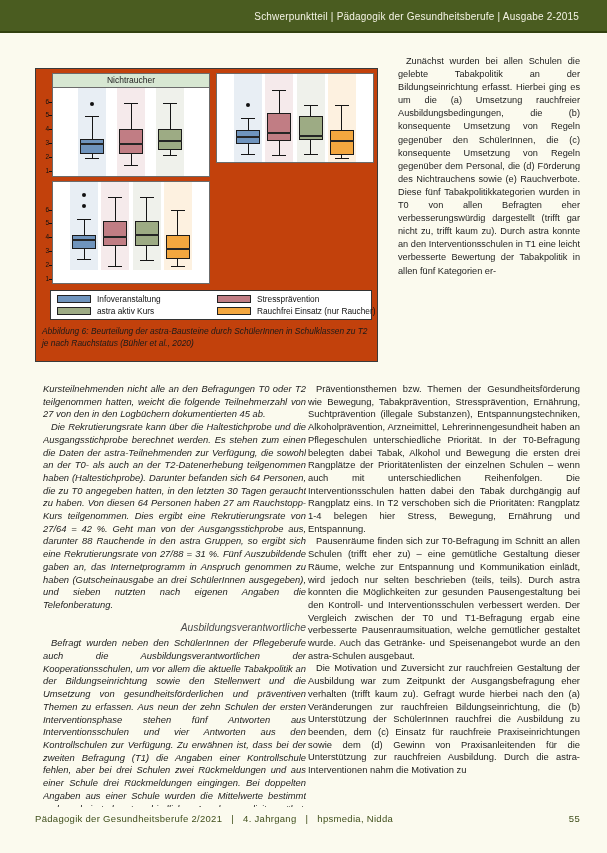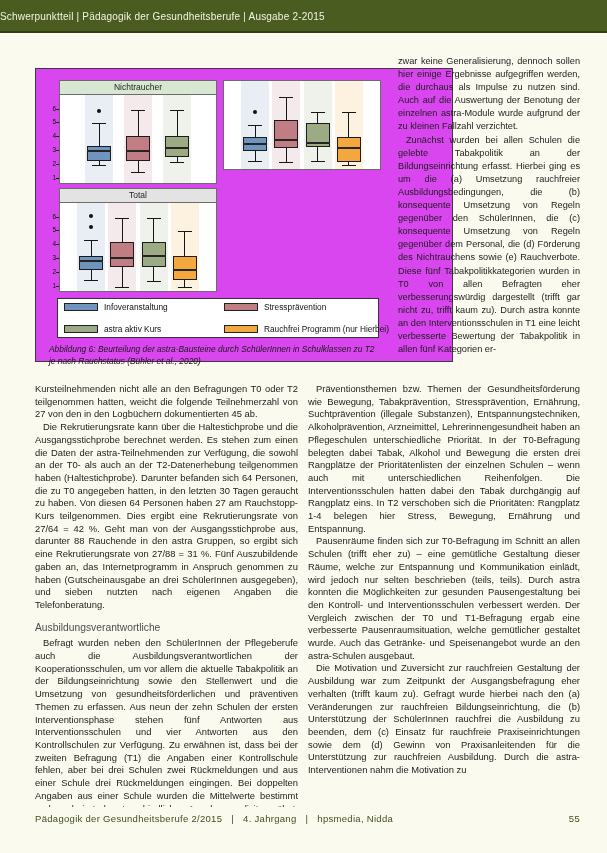--- a/index.html
+++ b/index.html
@@ -4,69 +4,69 @@
 <style>
   html,body{margin:0;padding:0;}
   body{
     width:607px;height:853px;position:relative;overflow:hidden;
     background:#fbfaee;color:#1c1c1c;
     font-family:"Liberation Sans","DejaVu Sans",sans-serif;
   }
   .topbar{
     position:absolute;left:0;top:0;width:607px;height:33px;
     background:#4a5c20;border-bottom:2px solid #32410f;
-    color:#f4f3e4;font-size:10px;line-height:33px;
+    color:#f4f3e4;font-size:10px;line-height:33px;text-align:right;
     padding-right:28px;box-sizing:border-box;letter-spacing:.2px;
   }
   
   .figure-box{
-    position:absolute;left:35px;top:68px;width:418px;height:294px;
-    background:#d946ef;border:1px solid #3a3a3a;box-sizing:border-box;
-    padding:11px;
+    position:absolute;left:35px;top:68px;width:343px;height:294px;
+    background:#c2410c;border:1px solid #3a3a3a;box-sizing:border-box;
+    padding:4px;
   }
   .chart-row{display:flex;align-items:flex-start;}
   .chart-row + .chart-row{margin-top:4px;}
   .gutter{position:relative;width:12px;height:103px;flex:0 0 12px;}
   .panel{width:158px;border:1px solid #6b6b6b;box-sizing:border-box;background:#fff;}
   .panel-header{
     height:13px;line-height:13px;text-align:center;font-size:8.5px;color:#1d1d1d;
     border-bottom:1px solid #6b6b6b;background:#d7e7d2;
   }
   .plot{position:relative;height:88px;width:156px;overflow:hidden;background:#fff;}
   .band{position:absolute;}
   .whisker{position:absolute;width:1px;background:#151515;}
   .cap{position:absolute;width:14px;height:1px;background:#151515;}
   .bbox{position:absolute;border:1px solid #1b1b1b;box-sizing:border-box;}
   .median{position:absolute;height:2px;background:#252525;}
   .outlier{position:absolute;width:4px;height:4px;border-radius:50%;background:#111;}
   .ytick-label{position:absolute;right:3px;font-size:6.5px;color:#111;line-height:8px;}
   .ytick-mark{position:absolute;right:0;width:3px;height:1px;background:#111;}
   .legend{
     margin:6px 8px 0 10px;width:322px;border:1px solid #333;box-sizing:border-box;
-    padding:3px 6px;display:grid;grid-template-columns:160px auto;row-gap:12px;
+    padding:3px 6px;display:grid;grid-template-columns:160px auto;row-gap:2px;
     background:#fff;
     text-align:right;
   }
   .legend-item{display:flex;align-items:center;}
   .legend-swatch{width:34px;height:8px;border:1px solid #222;box-sizing:border-box;flex:0 0 34px;}
   .legend-label{font-size:8.3px;margin-left:6px;color:#111;white-space:nowrap;}
   .fig-caption{
     margin:6px 0 0 2px;width:334px;font-style:italic;font-size:8.4px;
     line-height:1.4;color:#1a1a1a;
   }
   
   .textcol{position:absolute;text-align:justify;overflow:hidden;}
   .col-top-right{left:398px;top:55px;width:182px;height:322px;font-size:9.2px;line-height:13.1px;}
-  .col-bottom-left{left:35px;top:383px;width:263px;height:424px;font-size:9.4px;line-height:12.7px;}
+  .col-bottom-left{left:43px;top:383px;width:263px;height:424px;font-size:9.4px;line-height:12.7px;font-style:italic;}
   .col-bottom-right{left:308px;top:383px;width:272px;height:424px;font-size:9.4px;line-height:12.7px;}
   .para{margin:0;}
   .para.indent{text-indent:8px;}
   .section-heading{
     margin:10px 0 3px 0;font-size:10.3px;font-weight:400;color:#4c4c4c;
-    text-align:left;
+    text-align:right;
   }
   
   .footer{
     position:absolute;left:35px;top:813px;width:545px;
     display:flex;align-items:baseline;
     font-size:9.5px;color:#41501d;letter-spacing:.3px;
   }
   .footer .sep{padding:0 9px;color:#41501d;}
   .pagenum{margin-left:auto;}
 </style>
@@ -161,21 +161,20 @@
           <div class="ytick-label" style="top: 66.126px;">3</div>
           <div class="ytick-mark" style="top: 70.126px;"></div>
           <div class="ytick-label" style="top: 52.2677px;">4</div>
           <div class="ytick-mark" style="top: 56.2677px;"></div>
           <div class="ytick-label" style="top: 38.4094px;">5</div>
           <div class="ytick-mark" style="top: 42.4094px;"></div>
           <div class="ytick-label" style="top: 24.5512px;">6</div>
           <div class="ytick-mark" style="top: 28.5512px;"></div>
         </div>
       <div class="panel">
-        <div class="panel-header" style="background: rgb(227, 227, 227);">Total</div>
         <div class="plot">
             <div class="band" style="left: 17.2px; width: 28px; top: 0px; height: 88px; background: rgb(111, 148, 189); opacity: 0.16;"></div>
             <div class="whisker" style="left: 30.7px; top: 36.7244px; height: 40.189px;"></div>
             <div class="cap" style="left: 24.2px; top: 36.7244px;"></div>
             <div class="cap" style="left: 24.2px; top: 76.9134px;"></div>
             <div class="bbox" style="left: 19.2px; width: 24px; top: 53.3543px; height: 13.8583px; background: rgb(111, 148, 189);"></div>
             <div class="median" style="left: 19.2px; width: 24px; top: 56.5118px;"></div>
             <div class="outlier" style="left: 29.2px; top: 22.252px;"></div>
             <div class="outlier" style="left: 29.2px; top: 11.1654px;"></div>
             <div class="band" style="left: 48.4px; width: 28px; top: 0px; height: 88px; background: rgb(193, 125, 132); opacity: 0.16;"></div>
@@ -208,28 +207,27 @@
       <div class="legend-item">
         <span class="legend-swatch" style="background: rgb(193, 125, 132);"></span>
         <span class="legend-label">Stressprävention</span>
       </div>
       <div class="legend-item">
         <span class="legend-swatch" style="background: rgb(157, 171, 132);"></span>
         <span class="legend-label">astra aktiv Kurs</span>
       </div>
       <div class="legend-item">
         <span class="legend-swatch" style="background: rgb(243, 167, 63);"></span>
-        <span class="legend-label">Rauchfrei Programm (nur Hierbei)</span>
+        <span class="legend-label">Rauchfrei Einsatz (nur Raucher)</span>
       </div>
     </div>
   <div class="fig-caption">Abbildung 6: Beurteilung der astra-Bausteine durch SchülerInnen in Schulklassen zu T2 je nach Rauchstatus (Bühler et al., 2020)</div>
 </div>
 
 <div class="textcol col-top-right">
-    <p class="para">zwar keine Generalisierung, dennoch sollen hier einige Ergebnisse aufgegriffen werden, die durchaus als Impulse zu nutzen sind. Auch auf die Auswertung der Benotung der einzelnen astra-Module wurde aufgrund der zu kleinen Fallzahl verzichtet.</p>
     <p class="para indent">Zunächst wurden bei allen Schulen die gelebte Tabakpolitik an der Bildungseinrichtung erfasst. Hierbei ging es um die (a) Umsetzung rauchfreier Ausbildungsbedingungen, die (b) konsequente Umsetzung von Regeln gegenüber den SchülerInnen, die (c) konsequente Umsetzung von Regeln gegenüber dem Personal, die (d) Förderung des Nichtrauchens sowie (e) Rauchverbote. Diese fünf Tabakpolitikkategorien wurden in T0 von allen Befragten eher verbesserungswürdig dargestellt (trifft gar nicht zu, trifft kaum zu). Durch astra konnte an den Interventionsschulen in T1 eine leicht verbesserte Bewertung der Tabakpolitik in allen fünf Kategorien er-</p>
   </div>
 
 <div class="textcol col-bottom-left">
   <div>
       <p class="para">Kursteilnehmenden nicht alle an den Befragungen T0 oder T2 teilgenommen hatten, weicht die folgende Teilnehmerzahl von 27 von den in den Logbüchern dokumentierten 45 ab.</p>
       <p class="para indent">Die Rekrutierungsrate kann über die Haltestichprobe und die Ausgangsstichprobe berechnet werden. Es stehen zum einen die Daten der astra-Teilnehmenden zur Verfügung, die sowohl an der T0- als auch an der T2-Datenerhebung teilgenommen haben (Haltestichprobe). Darunter befanden sich 64 Personen, die zu T0 angegeben hatten, in den letzten 30 Tagen geraucht zu haben. Von diesen 64 Personen haben 27 am Rauchstopp-Kurs teilgenommen. Dies ergibt eine Rekrutierungsrate von 27/64 = 42 %. Geht man von der Ausgangsstichprobe aus, darunter 88 Rauchende in den astra Gruppen, so ergibt sich eine Rekrutierungsrate von 27/88 = 31 %. Fünf Auszubildende gaben an, das Internetprogramm in Anspruch genommen zu haben (Gutscheinausgabe an drei SchülerInnen ausgegeben), und sieben nutzten nach eigenen Angaben die Telefonberatung.</p>
     </div>
   <h3 class="section-heading">Ausbildungsverantwortliche</h3>
   <div>
@@ -237,19 +235,19 @@
     </div>
 </div>
 
 <div class="textcol col-bottom-right">
     <p class="para indent">Präventionsthemen bzw. Themen der Gesundheitsförderung wie Bewegung, Tabakprävention, Stressprävention, Ernährung, Suchtprävention (illegale Substanzen), Entspannungstechniken, Alkoholprävention, Arzneimittel, Lehrerinnengesundheit haben an Pflegeschulen unterschiedliche Priorität. In der T0-Befragung belegten dabei Tabak, Alkohol und Bewegung die ersten drei Rangplätze der Prioritätenlisten der einzelnen Schulen – wenn auch mit unterschiedlichen Reihenfolgen. Die Interventionsschulen hatten dabei den Tabak durchgängig auf Rangplatz eins. In T2 verschoben sich die Prioritäten: Rangplatz 1-4 belegen hier Stress, Bewegung, Ernährung und Entspannung.</p>
     <p class="para indent">Pausenräume finden sich zur T0-Befragung im Schnitt an allen Schulen (trifft eher zu) – eine gemütliche Gestaltung dieser Räume, welche zur Entspannung und Kommunikation einlädt, wird jedoch nur selten beschrieben (teils, teils). Durch astra konnten die Möglichkeiten zur gesunden Pausengestaltung bei den Kontroll- und Interventionsschulen verbessert werden. Der Vergleich zwischen der T0 und T1-Befragung ergab eine verbesserte Pausenraumsituation, welche gemütlicher gestaltet wurde. Auch das Getränke- und Speisenangebot wurde an den astra-Schulen ausgebaut.</p>
     <p class="para indent">Die Motivation und Zuversicht zur rauchfreien Gestaltung der Ausbildung war zum Zeitpunkt der Ausgangsbefragung eher verhalten (trifft kaum zu). Gefragt wurde hierbei nach den (a) Veränderungen zur rauchfreien Bildungseinrichtung, die (b) Unterstützung der SchülerInnen rauchfrei die Ausbildung zu beenden, dem (c) Einsatz für rauchfreie Praxiseinrichtungen sowie dem (d) Gewinn von Praxisanleitenden für die Unterstützung zur rauchfreien Ausbildung. Durch die astra-Interventionen nahm die Motivation zu</p>
   </div>
 
 <div class="footer">
-  <span>Pädagogik der Gesundheitsberufe 2/2015</span>
+  <span>Pädagogik der Gesundheitsberufe 2/2021</span>
   <span class="sep">|</span>
   <span>4. Jahrgang</span>
   <span class="sep">|</span>
   <span>hpsmedia, Nidda</span>
   <span class="pagenum">55</span>
 </div>
 
 </body></html>

